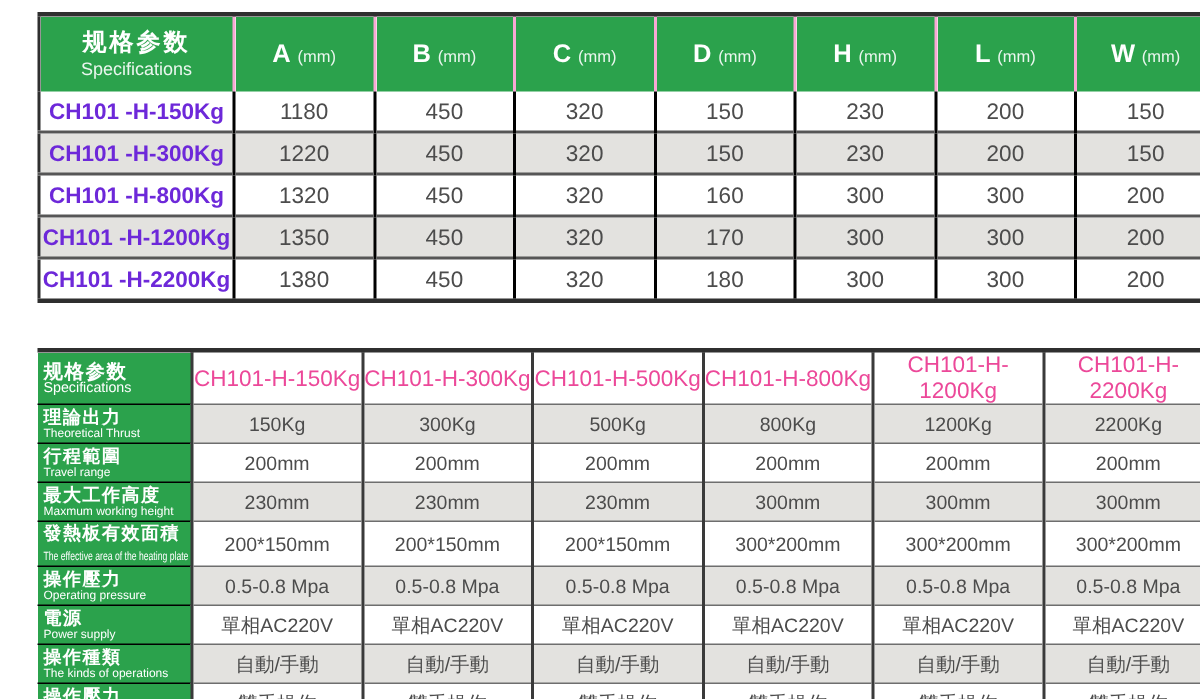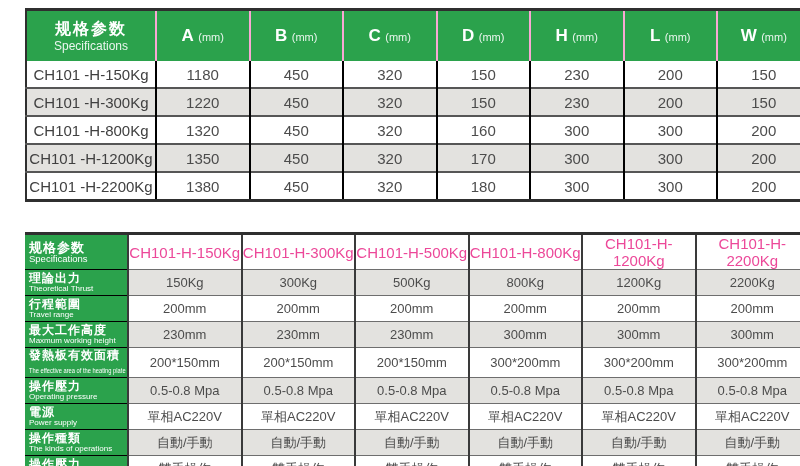--- a/index.html
+++ b/index.html
@@ -10,21 +10,21 @@
   .t1{position:absolute;left:8px;top:8px;width:784px;
       border:2px solid #2f2f2f;border-top-width:3px;border-bottom-width:3px;}
   .t1 th,.t1 td{padding:0;text-align:center;vertical-align:middle;overflow:hidden;}
   .t1 thead th{background:#2ba24c;color:#fff;height:50px;border-left:2px solid #f9a8d4;}
   .t1 thead th:first-child{border-left:none;}
   .t1 .letter{font-size:17px;font-weight:bold;}
   .t1 .unit{font-size:11px;font-weight:normal;color:#eaf6ee;}
   .t1 .corner .zh{font-size:16px;font-weight:bold;line-height:20px;letter-spacing:2px;}
   .t1 .corner .en{font-size:12px;font-weight:normal;line-height:14px;color:#eaf6ee;}
   .t1 tbody td{height:26px;font-size:15px;color:#4c4c4c;border-left:2px solid #000000;}
-  .t1 tbody td:first-child{border-left:none;color:#404040;}
+  .t1 tbody td:first-child{border-left:none;color:#6d28d9;font-weight:bold;}
   .t1 tbody tr + tr td{border-top:2px solid #565656;}
   .t1 tbody tr:nth-child(even) td{background:#e3e2df;}
 
   
   .t2{position:absolute;left:8px;top:232px;width:784px;
       border:2px solid #2f2f2f;border-top-width:3px;border-bottom-width:3px;border-left:none;}
   .t2 th,.t2 td{padding:0;text-align:center;vertical-align:middle;overflow:hidden;}
   .t2 td{height:23px;font-size:13px;color:#4c4c4c;border-left:2px solid #3a3a3a;}
   .t2 tr + tr td{border-top:1px solid #6e6e6e;}
   .t2 tr:nth-child(even) td{background:#e3e2df;}

